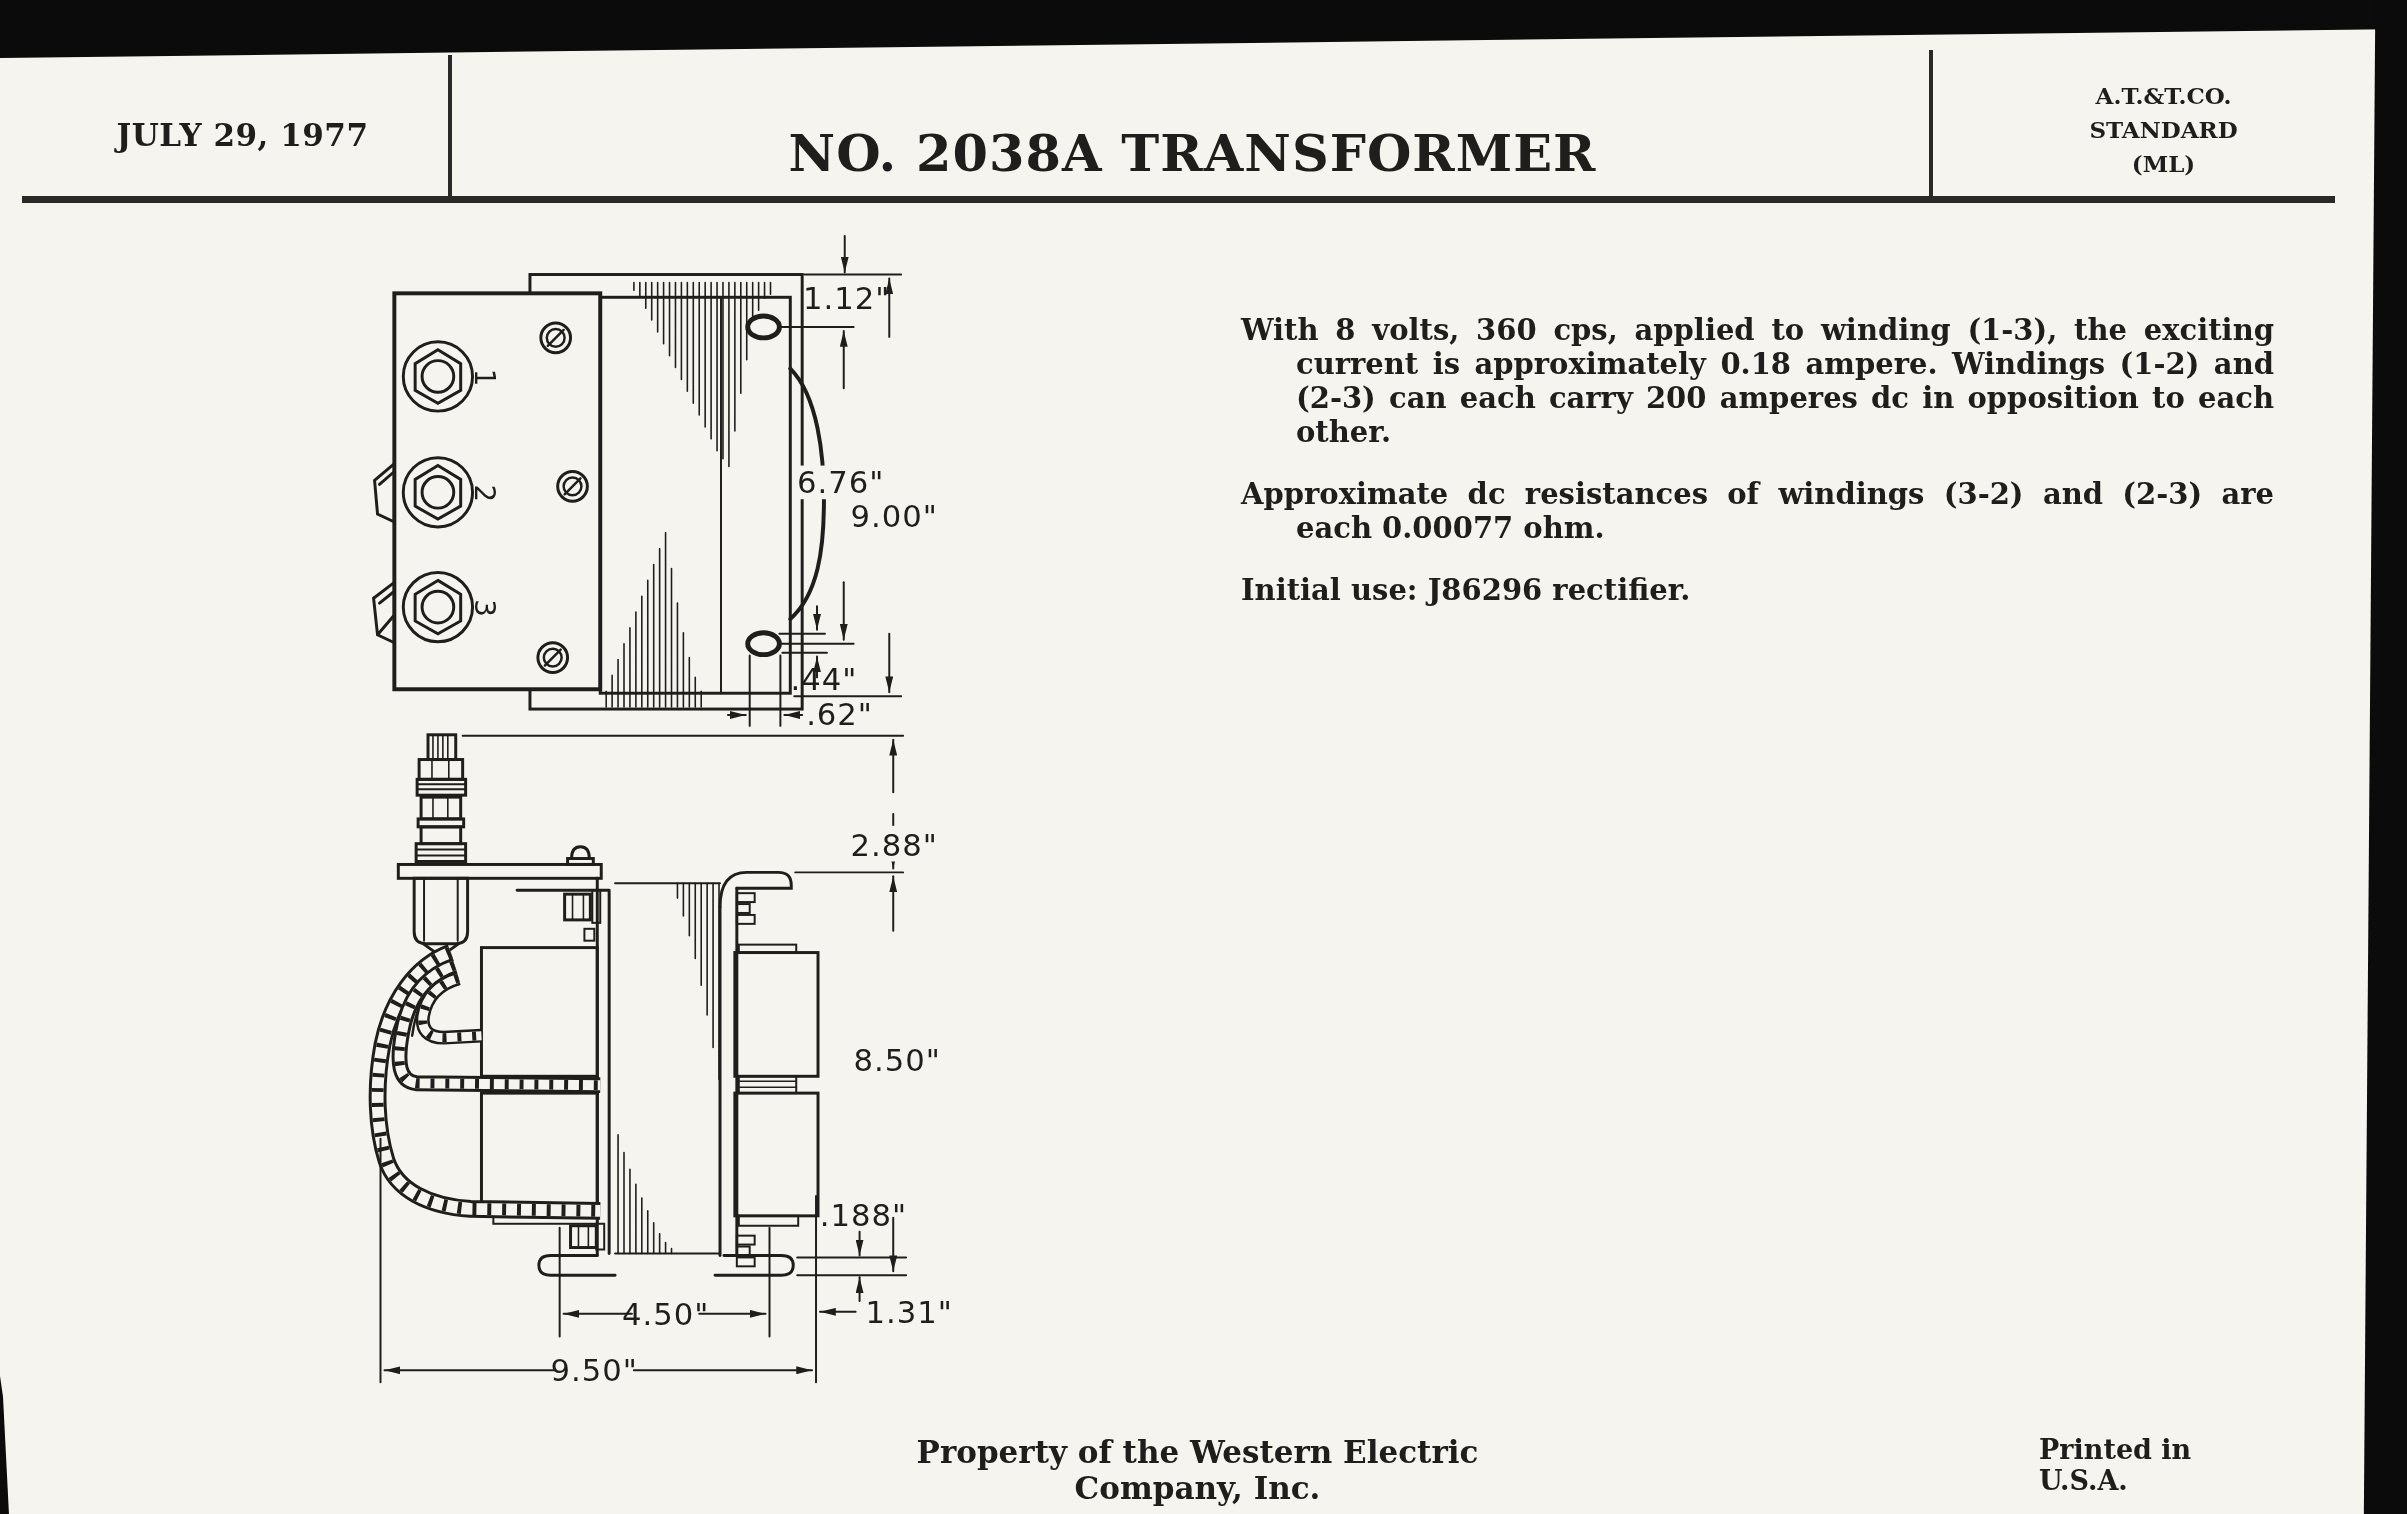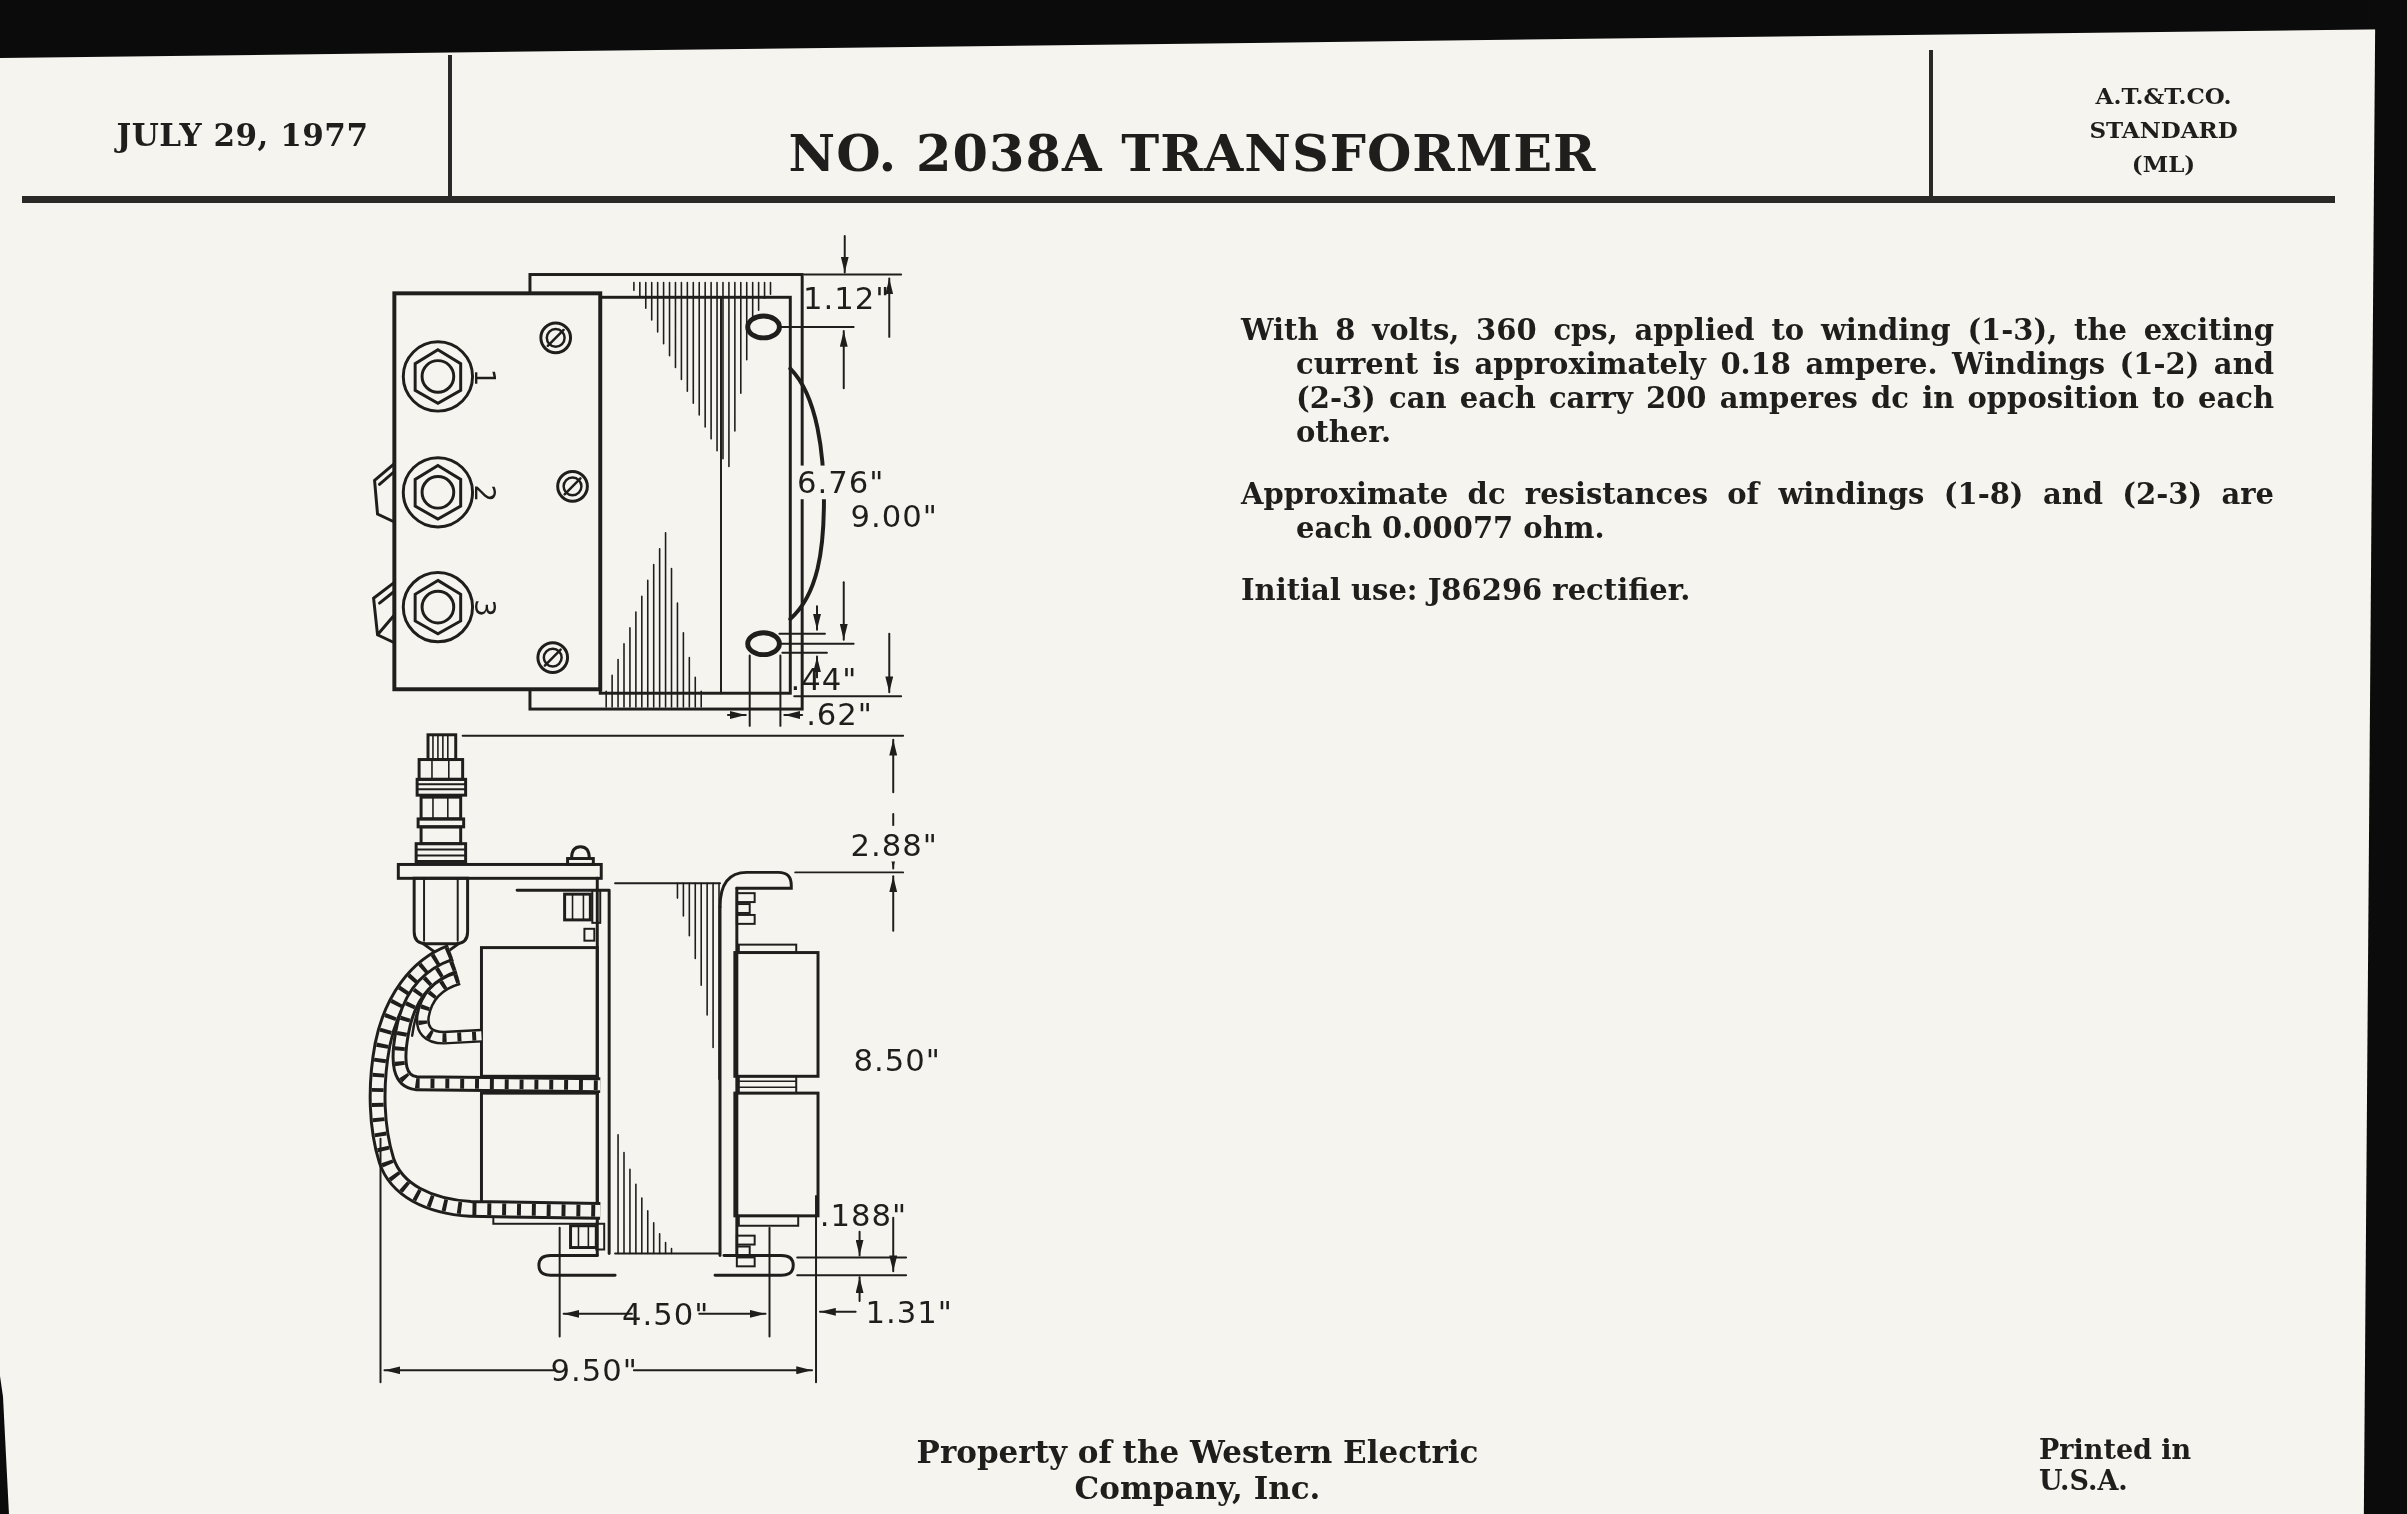--- a/index.html
+++ b/index.html
@@ -236,21 +236,21 @@
       <text x="906" y="1082" text-anchor="middle" stroke="none" fill="#1f1e1c">8.50"</text>
       <text x="872" y="1238" text-anchor="middle" stroke="none" fill="#1f1e1c">.188"</text>
       <text x="672" y="1338" text-anchor="middle" stroke="none" fill="#1f1e1c">4.50"</text>
       <text x="874" y="1336" stroke="none" fill="#1f1e1c">1.31"</text>
       <text x="600" y="1395" text-anchor="middle" stroke="none" fill="#1f1e1c">9.50"</text>
     </g>
   </svg>
 
   <div class="speccol">
     <p>With 8 volts, 360 cps, applied to winding (1-3), the exciting current is approximately 0.18 ampere.  Windings (1-2) and (2-3) can each carry 200 amperes dc in opposition to each other.</p>
-    <p>Approximate dc resistances of windings (1-8) and (2-3) are each 0.00077 ohm.</p>
+    <p>Approximate dc resistances of windings (3-2) and (2-3) are each 0.00077 ohm.</p>
     <p>Initial use:  J86296 rectifier.</p>
   </div>
 
   <div class="foot-left">Property of the Western Electric Company, Inc.</div>
   <div class="foot-right">Printed in U.S.A.</div>
 
   <div class="edge edge-top"></div>
   <div class="edge edge-right"></div>
   <div class="edge edge-left"></div>
 </div>

